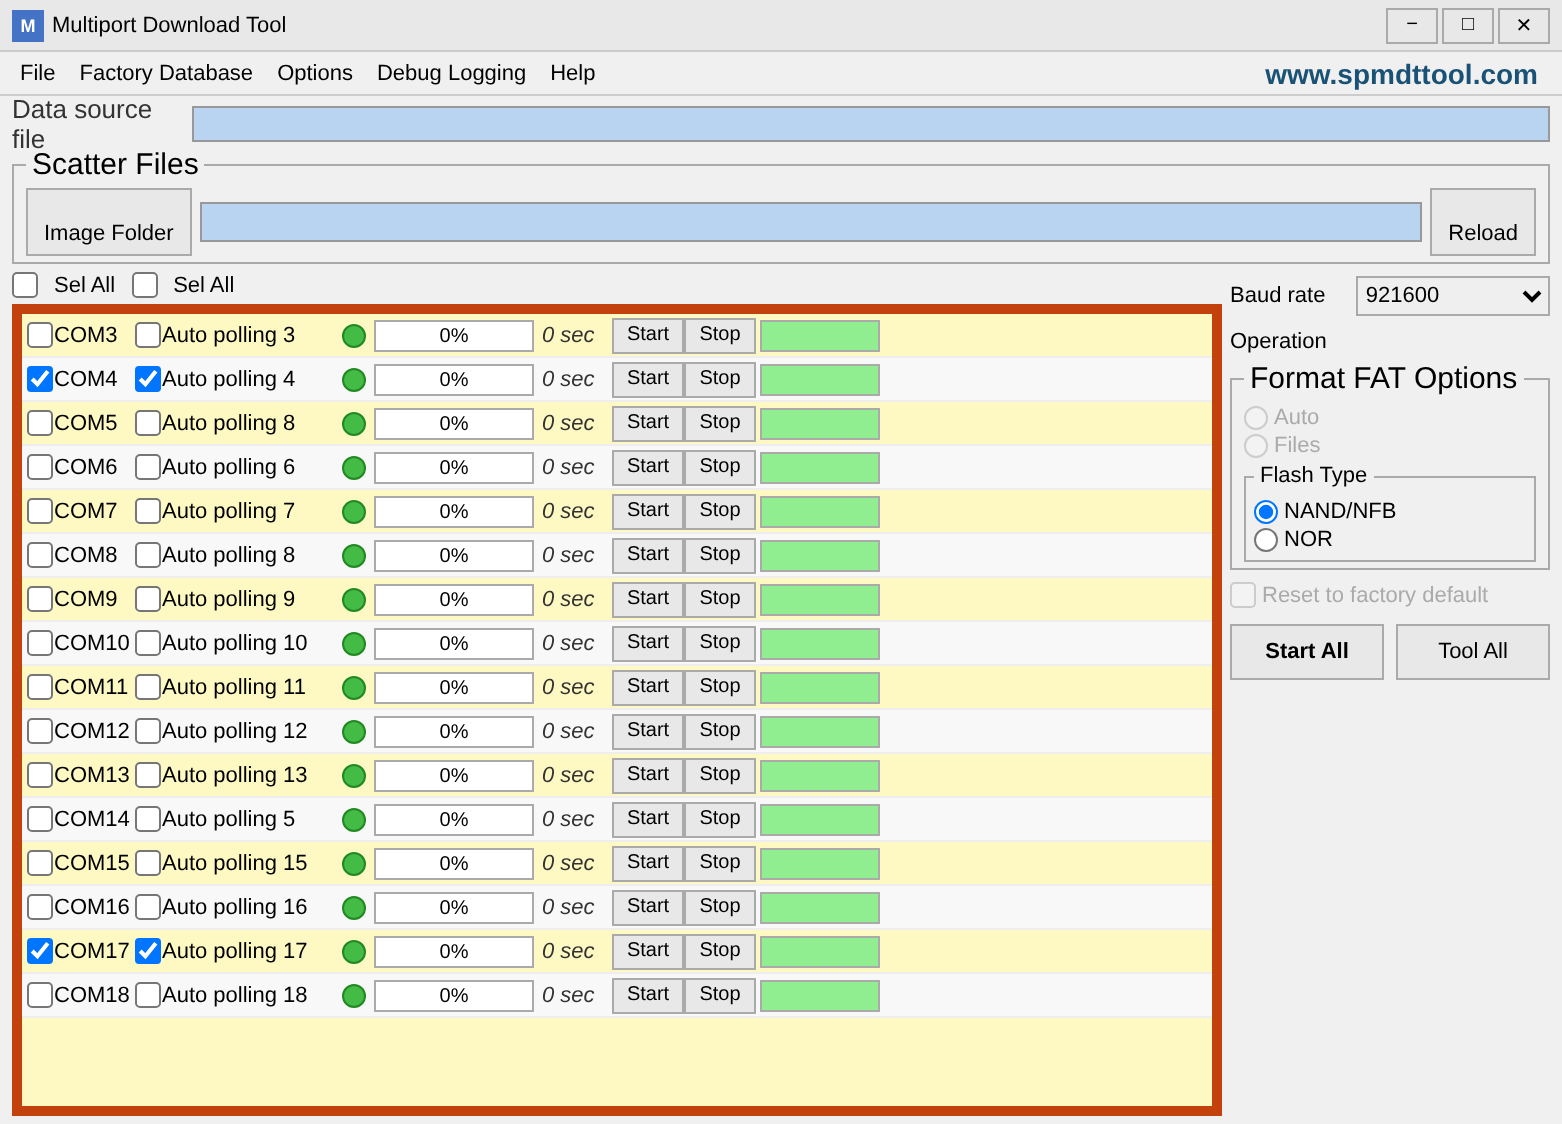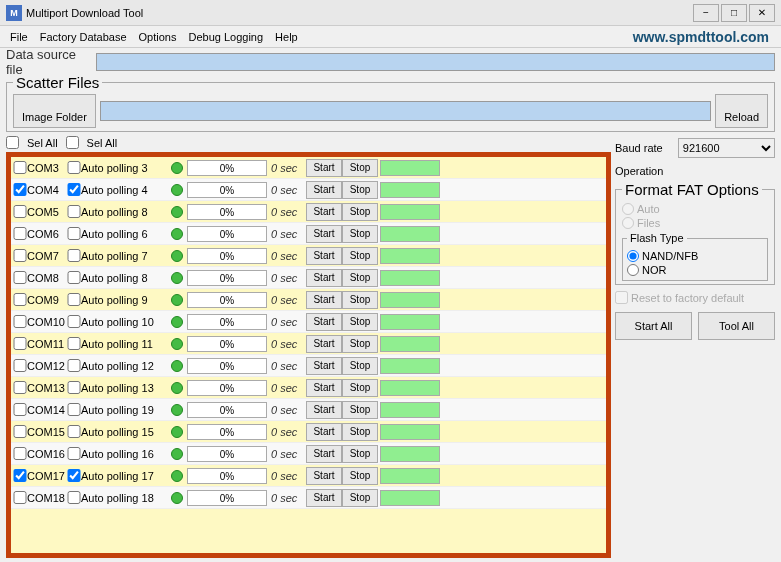--- a/index.html
+++ b/index.html
@@ -212,20 +212,21 @@
       gap: 6px;
       margin-top: 4px;
     }
     .start-all-btn {
       flex: 1;
       height: 28px;
       background: #e8e8e8;
       border: 1px solid #aaa;
       cursor: pointer;
       font-size: 11px;
+      font-weight: bold;
     }
     .stop-all-btn {
       flex: 1;
       height: 28px;
       background: #e8e8e8;
       border: 1px solid #aaa;
       cursor: pointer;
       font-size: 11px;
     }
     fieldset {
@@ -436,21 +437,21 @@
     </div>
     <span class="sec-label">0 sec</span>
     <div class="start-btn">Start</div>
     <div class="stop-btn">Stop</div>
     <div class="status-bar-cell"></div>
   </div>
           <div class="com-row">
     <input type="checkbox" class="com-check" style="">
     <span class="com-label">COM14</span>
     <input type="checkbox" class="auto-check" style="">
-    <span class="auto-label">Auto polling 19</span>
+    <span class="auto-label">Auto polling 5</span>
     <div class="led"></div>
     <div class="progress-bar-container">
       <div class="progress-text">0%</div>
     </div>
     <span class="sec-label">0 sec</span>
     <div class="start-btn">Start</div>
     <div class="stop-btn">Stop</div>
     <div class="status-bar-cell"></div>
   </div>
           <div class="com-row">

